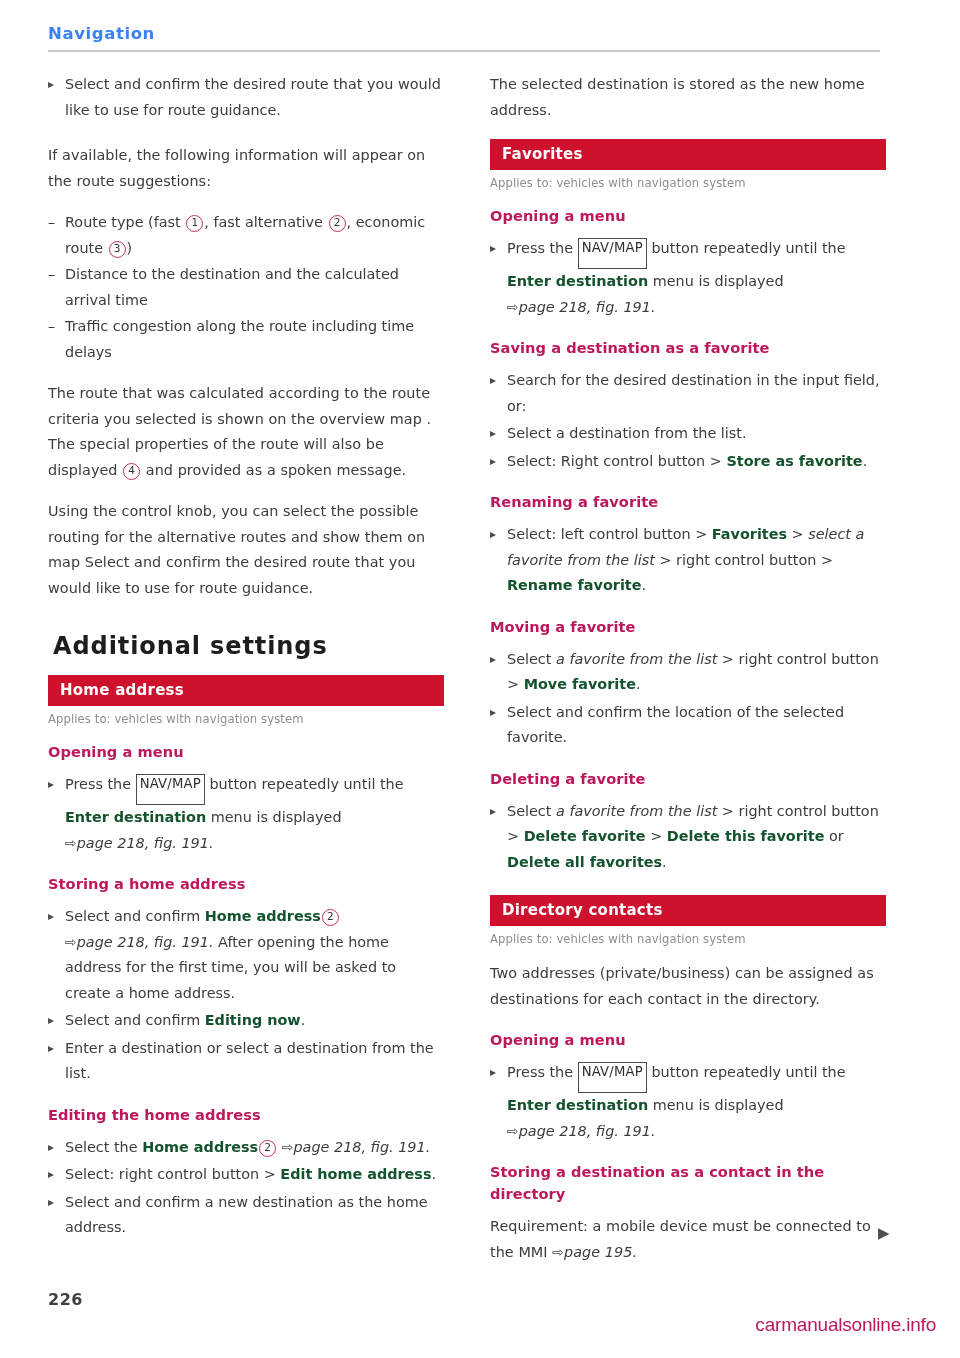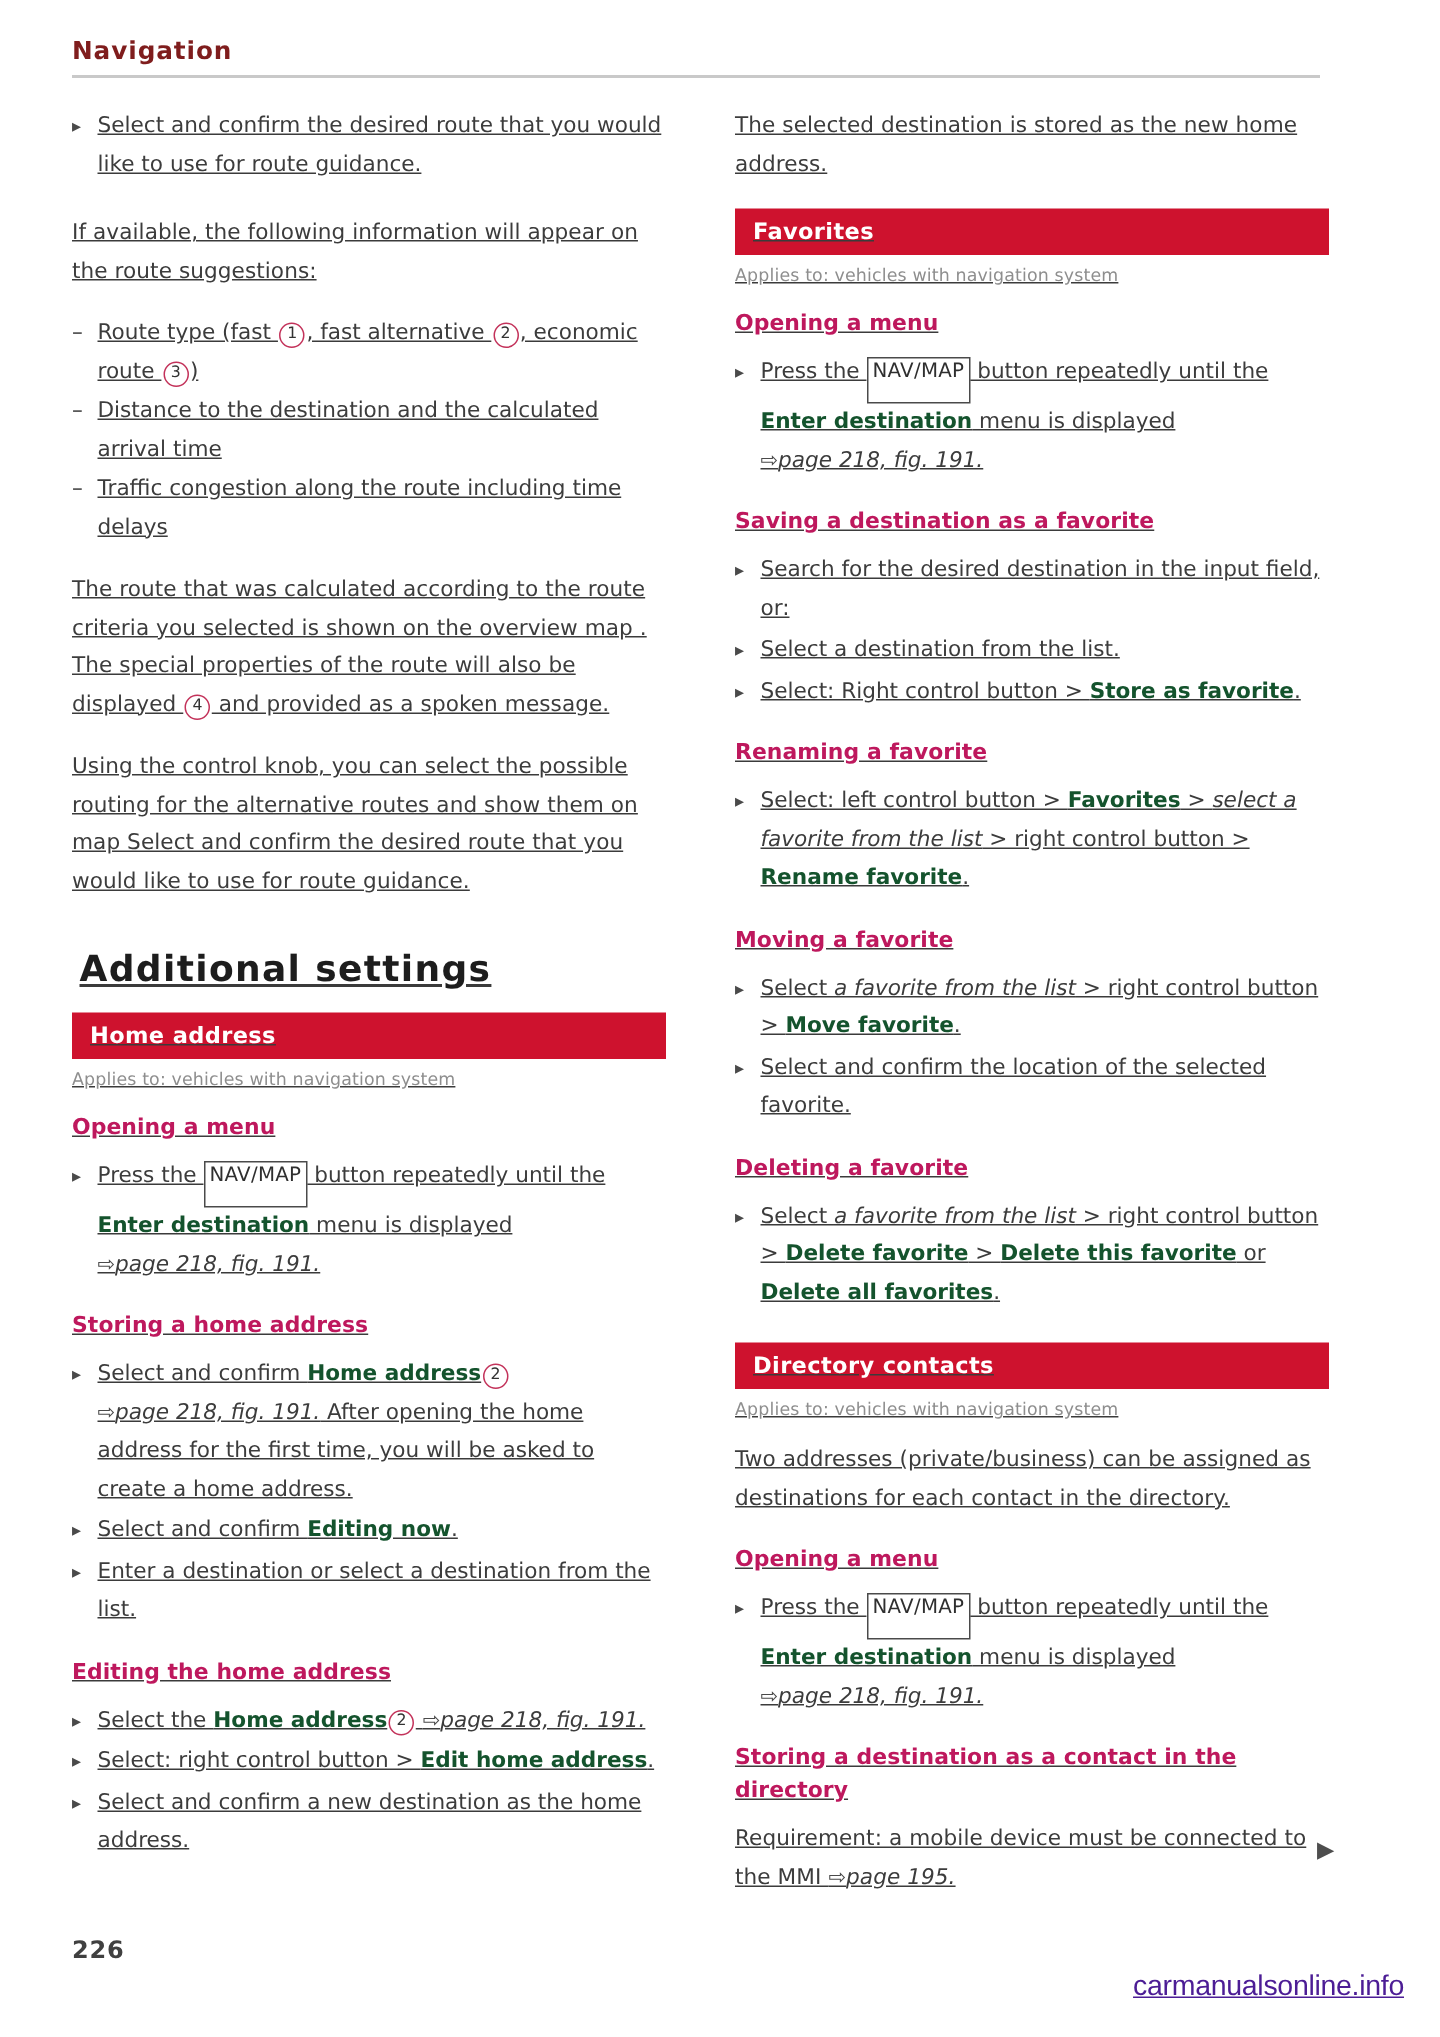--- a/index.html
+++ b/index.html
@@ -27,41 +27,40 @@
   .header {
     position: absolute;
     left: 48px;
     top: 24px;
     width: 832px;
   }
   .header-title {
     font-size: 16.5px;
     font-weight: 700;
     letter-spacing: 0.6px;
-    color: #7f1d1d;
+    color: #3b82f6;
     padding-bottom: 7px;
   }
   .header-rule {
     height: 1.5px;
     background: #c9c9c9;
     width: 832px;
   }
 
   
   .cols {
     position: absolute;
     left: 48px;
     top: 72px;
     width: 838px;
     display: flex;
     gap: 46px;
   }
   .col {
     width: 396px;
-    text-decoration: underline;
   }
 
   
   p, .para {
     margin: 0 0 16px 0;
     font-size: 14.4px;
     line-height: 25.5px;
     color: #3c3c3c;
     letter-spacing: 0.05px;
   }
@@ -191,24 +190,23 @@
     font-size: 16px;
     font-weight: 700;
     color: #404040;
     letter-spacing: 0.5px;
   }
   .watermark {
     position: absolute;
     right: 24px;
     top: 1314px;
     font-size: 19px;
-    color: #4c1d95;
+    color: #be185d;
     font-family: "Liberation Sans", sans-serif;
     letter-spacing: -0.2px;
-    text-decoration: underline;
   }
   .cont-arrow {
     position: absolute;
     left: 878px;
     top: 1226px;
     color: #4e4e4e;
     font-size: 15px;
     line-height: 15px;
   }
 </style>

